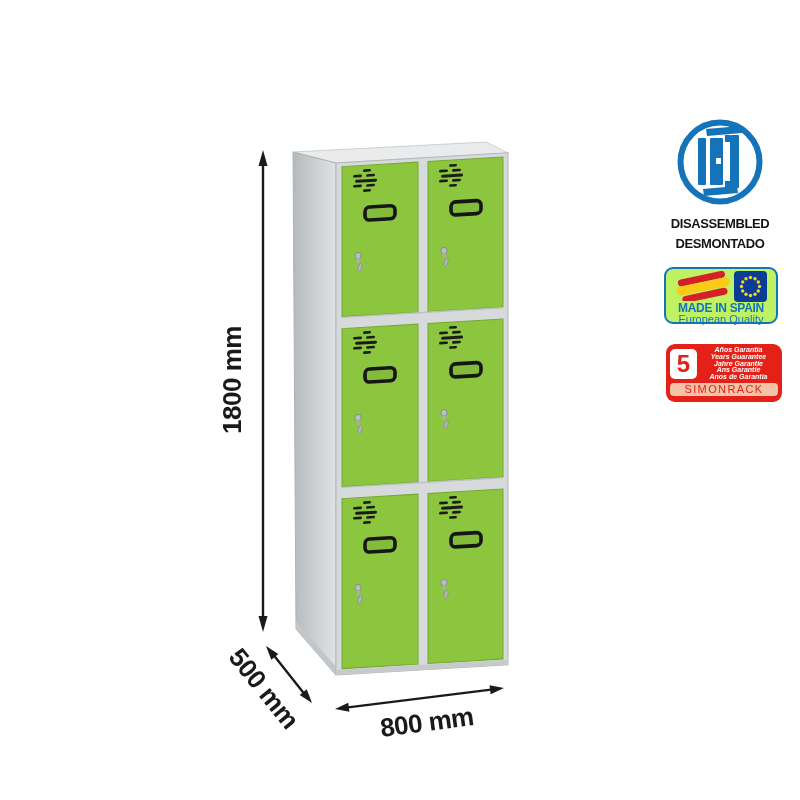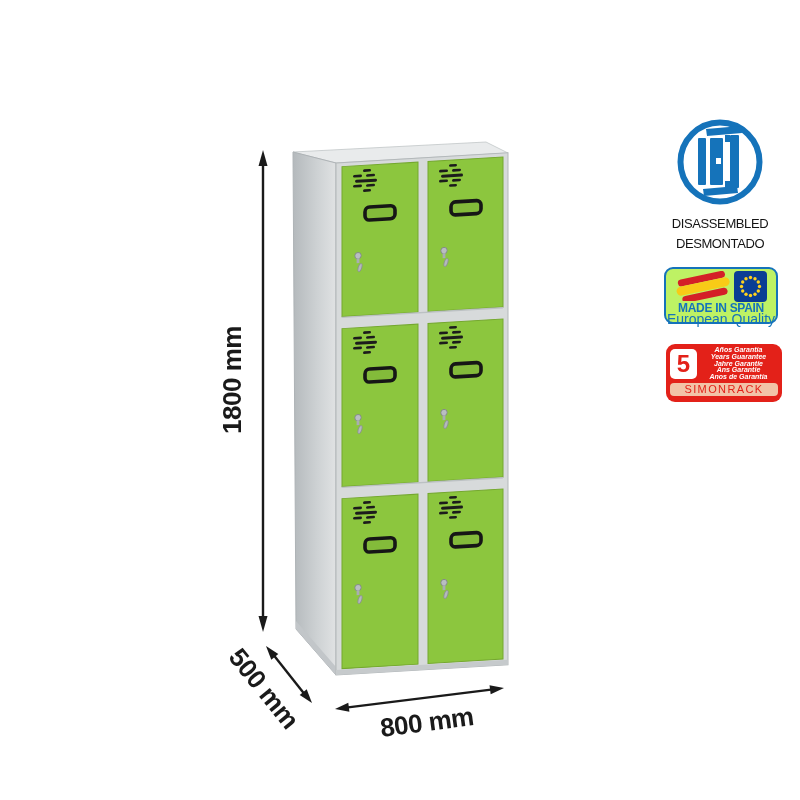--- a/index.html
+++ b/index.html
@@ -26,33 +26,33 @@
   .f-door{fill:var(--door_green);stroke:#74a82e;stroke-width:1}
   .f-vent{fill:#1c1c1c}
   .f-shadowline{fill:#bcc1c3}
   .f-baseline{fill:#c6cacc}
 
   
   .badge-disassembled{
     left:632px;top:118px;width:176px;display:flex;flex-direction:column;align-items:center;
   }
   .badge-disassembled .txt{
-    margin-top:8px;text-align:center;color:#141414;font-weight:normal;
+    margin-top:8px;text-align:center;color:#141414;font-weight:bold;
     font-size:13px;line-height:20px;letter-spacing:-0.4px;
   }
   .b-blue{fill:var(--accent_blue)}
 
   .badge-spain{
     left:664px;top:267px;width:114px;height:57px;box-sizing:border-box;
     border:2.5px solid var(--accent_blue);border-radius:9px;background:#bef264;
     display:flex;flex-direction:column;align-items:center;padding-top:2px;
   }
   .badge-spain .flags{display:flex;align-items:center;gap:4px;height:30px}
   .badge-spain .title{color:var(--accent_blue);font-weight:bold;font-size:12px;letter-spacing:-0.3px;line-height:13px;margin-top:1px}
-  .badge-spain .subtitle{color:var(--accent_blue);font-size:14px;line-height:9px}
+  .badge-spain .subtitle{color:var(--accent_blue);font-size:11px;line-height:9px}
 
   .badge-guarantee{
     left:666px;top:344px;width:116px;height:58px;box-sizing:border-box;
     background:var(--badge_red);border-radius:9px;padding:3px 4px;
     display:flex;flex-direction:column;
   }
   .badge-guarantee .toprow{display:flex;align-items:center;height:34px}
   .badge-guarantee .five{
     width:27px;height:30px;background:#fff;border-radius:5px;flex:0 0 auto;
     color:var(--badge_red);font-weight:bold;font-size:24px;line-height:30px;text-align:center;

